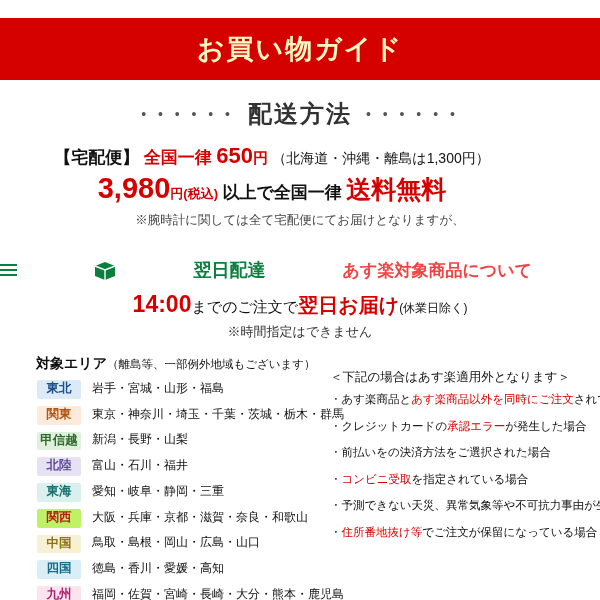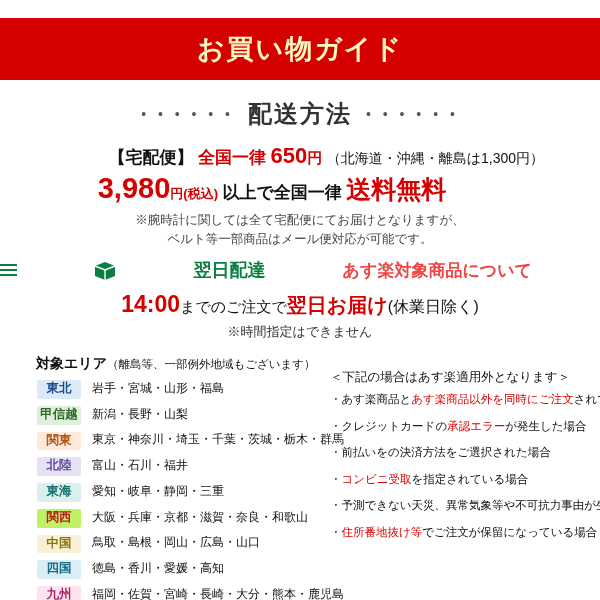--- a/index.html
+++ b/index.html
@@ -44,21 +44,21 @@
   .ship-title {
     color: #333333;
     font-size: 24px;
     font-weight: bold;
     letter-spacing: 2px;
   }
   
   .line1 {
     position: absolute;
     left: 0; top: 143px; width: 544px;
-    text-align: right;
+    text-align: center;
     white-space: nowrap;
   }
   .takuhai {
     color: #111111; font-size: 17px; font-weight: bold;
   }
   .flat {
     color: #d50000; font-size: 17px; font-weight: bold;
   }
   .price650 {
     color: #d50000; font-size: 22px; font-weight: bold;
@@ -111,21 +111,21 @@
   .asaraku-about { color: #ef4444; font-size: 17px; font-weight: bold; }
 
   .time-row {
     position: absolute;
     left: 0; top: 291px; width: 600px;
     text-align: center; white-space: nowrap;
   }
   .time14 { color: #d50000; font-size: 23px; font-weight: bold; }
   .until { color: #111111; font-size: 15px; }
   .next-day { color: #d50000; font-size: 20px; font-weight: bold; }
-  .holiday { color: #111111; font-size: 16px; }
+  .holiday { color: #111111; font-size: 12px; }
   .no-time {
     position: absolute;
     left: 0; top: 323px; width: 600px;
     text-align: center;
     color: #333333; font-size: 13px;
   }
   
   .area-head {
     position: absolute;
     left: 36px; top: 354px;
@@ -213,21 +213,20 @@
   </div>
 
   <div class="line2">
     <span class="price3980">3,980</span><span class="tax">円</span><span class="tax">(税込)</span>
     <span class="over">以上で全国一律</span>
     <span class="free">送料無料</span>
   </div>
 
   <div class="small-notes">
     <div>※腕時計に関しては全て宅配便にてお届けとなりますが、</div>
-    <div>ベルト等一部商品はメール便対応が可能です。</div>
   </div>
 
   <div class="asaraku-row">
     <span class="hamburger">
         <i></i>
         <i></i>
         <i></i>
       </span>
     <span class="box-icon">
       <svg width="22" height="19" viewBox="0 0 22 19">
@@ -249,28 +248,28 @@
     <b>対象エリア</b><span>（離島等、一部例外地域もございます）</span>
   </div>
 
   <table class="area-table">
     <tbody>
       <tr>
         <td><span class="tag blue">東北</span></td>
         <td class="area-pref">岩手・宮城・山形・福島</td>
       </tr>
       <tr>
+        <td><span class="tag orange">関東</span></td>
+        <td class="area-pref">東京・神奈川・埼玉・千葉・茨城・栃木・群馬</td>
+      </tr>
+      <tr>
         <td><span class="tag green">甲信越</span></td>
         <td class="area-pref">新潟・長野・山梨</td>
       </tr>
       <tr>
-        <td><span class="tag orange">関東</span></td>
-        <td class="area-pref">東京・神奈川・埼玉・千葉・茨城・栃木・群馬</td>
-      </tr>
-      <tr>
         <td><span class="tag purple">北陸</span></td>
         <td class="area-pref">富山・石川・福井</td>
       </tr>
       <tr>
         <td><span class="tag teal">東海</span></td>
         <td class="area-pref">愛知・岐阜・静岡・三重</td>
       </tr>
       <tr>
         <td><span class="tag red">関西</span></td>
         <td class="area-pref">大阪・兵庫・京都・滋賀・奈良・和歌山</td>

